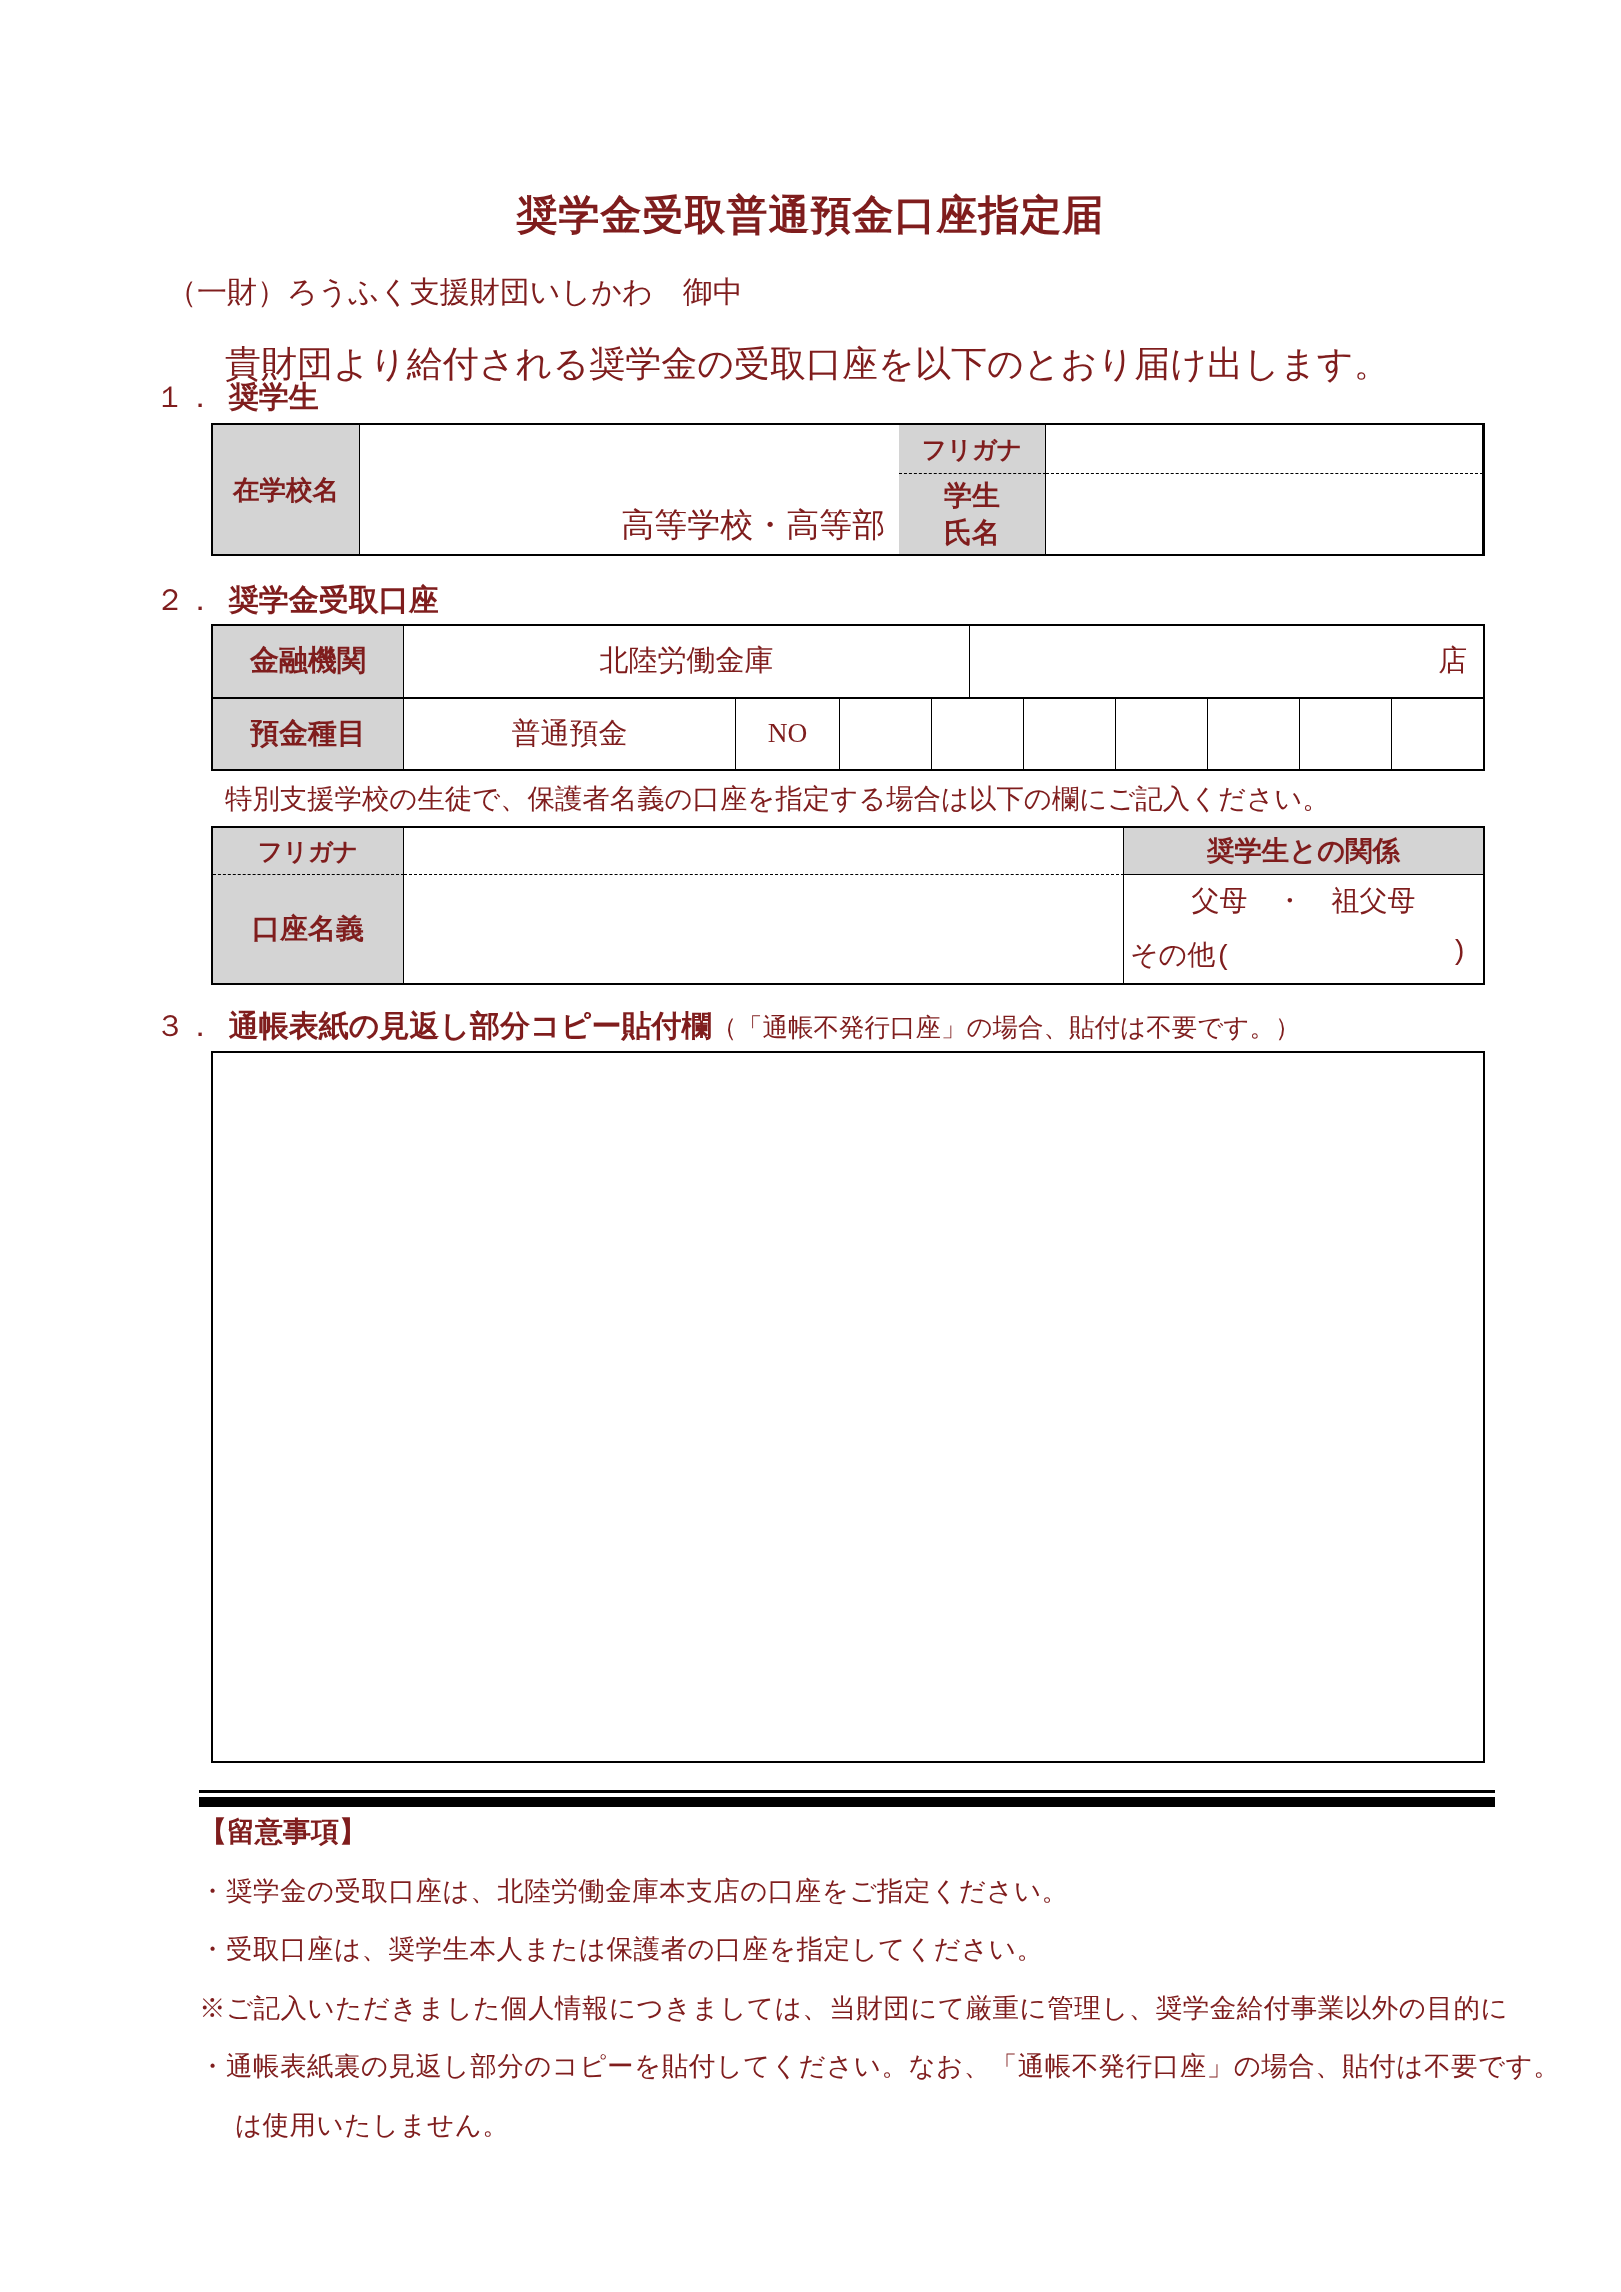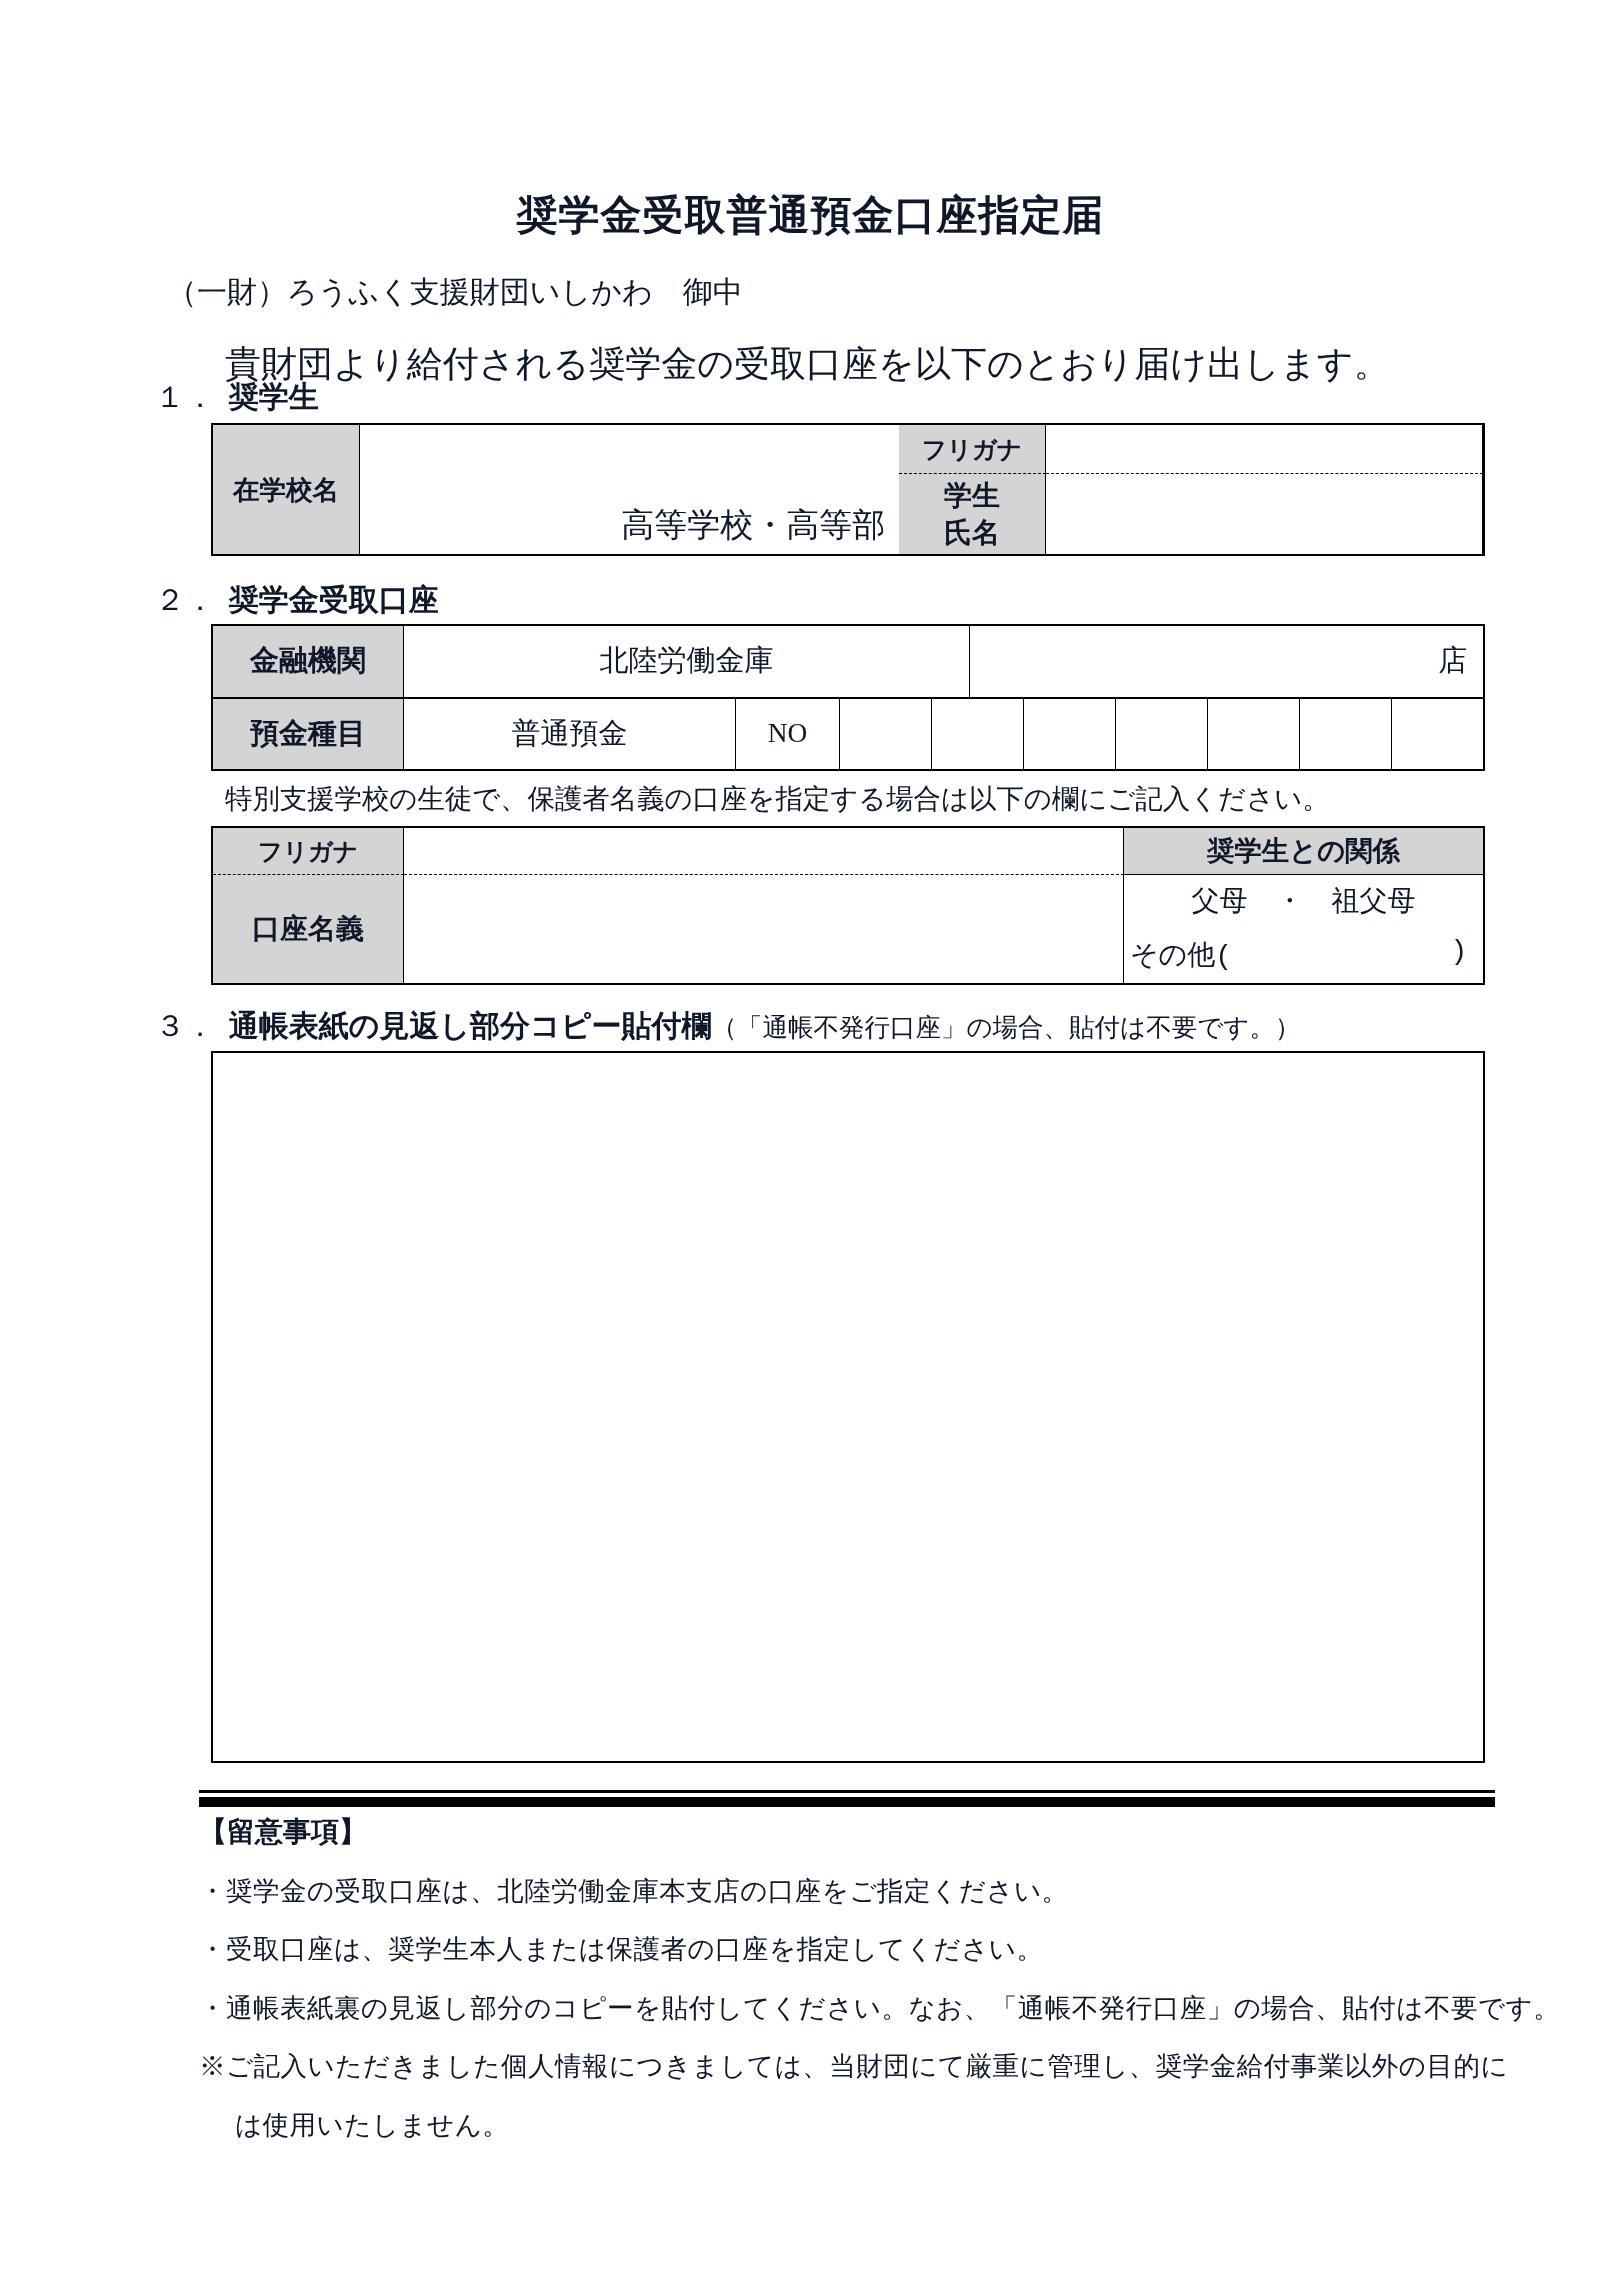--- a/index.html
+++ b/index.html
@@ -1,18 +1,18 @@
 <!DOCTYPE html>
 <html lang="ja"><head>
 <meta charset="utf-8">
 <style>
   html,body{margin:0;padding:0;background:#888;}
   .page{
     position:relative; width:1621px; height:2293px; background:#ffffff;
-    font-family:"Liberation Sans", sans-serif; color:#0f172a; overflow:hidden;
+    font-family:"Liberation Sans", sans-serif; color:#7f1d1d; overflow:hidden;
   }
   .serif{font-family:"Liberation Serif", serif;}
   .gothic{font-family:"Liberation Sans", sans-serif;}
   .abs{position:absolute;}
 
   
   .doc-title{left:0; top:188px; width:100%; text-align:center;
     font-size:41px; font-weight:bold; letter-spacing:1px;}
   .addressee{left:160px; top:272px; font-size:30px;margin-left:7px;}
   .intro{left:225px; top:340px; font-size:36px;}
@@ -161,19 +161,19 @@
 
   <div class="abs dbl-rule">
     <div class="thin"></div>
     <div class="thick"></div>
   </div>
 
   <div class="abs notes gothic">
     <div class="nh">【留意事項】</div>
     <div class="ni">・奨学金の受取口座は、北陸労働金庫本支店の口座をご指定ください。</div>
     <div class="ni">・受取口座は、奨学生本人または保護者の口座を指定してください。</div>
+    <div class="ni">※ご記入いただきました個人情報につきましては、当財団にて厳重に管理し、奨学金給付事業以外の目的に</div>
     <div class="ni">・通帳表紙裏の見返し部分のコピーを貼付してください。なお、「通帳不発行口座」の場合、貼付は不要です。</div>
-    <div class="ni">※ご記入いただきました個人情報につきましては、当財団にて厳重に管理し、奨学金給付事業以外の目的に</div>
     <div class="ni indent">は使用いたしません。</div>
   </div>
 
 </div>
 
 
 </body></html>

